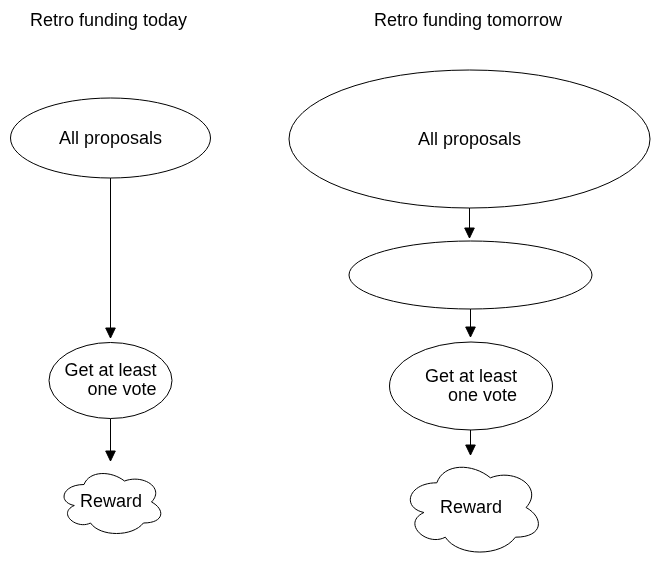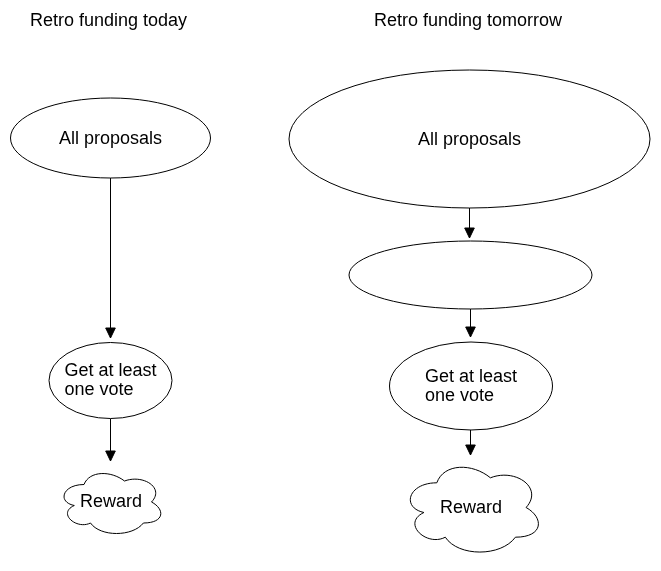--- a/index.html
+++ b/index.html
@@ -36,21 +36,21 @@
     transform: translateX(-50%);
     font-size: 18px;
     line-height: 19px;
     white-space: nowrap;
   }
   .label {
     position: absolute;
     transform: translate(-50%, -50%);
     font-size: 18px;
     line-height: 19px;
-    text-align: left;
+    text-align: right;
     white-space: pre-line;
   }
 </style>
 </head>
 <body>
 
 <div class="canvas">
 
   <svg class="shapes" width="661" height="571" viewBox="0 0 661 571" xmlns="http://www.w3.org/2000/svg">
     <defs>

